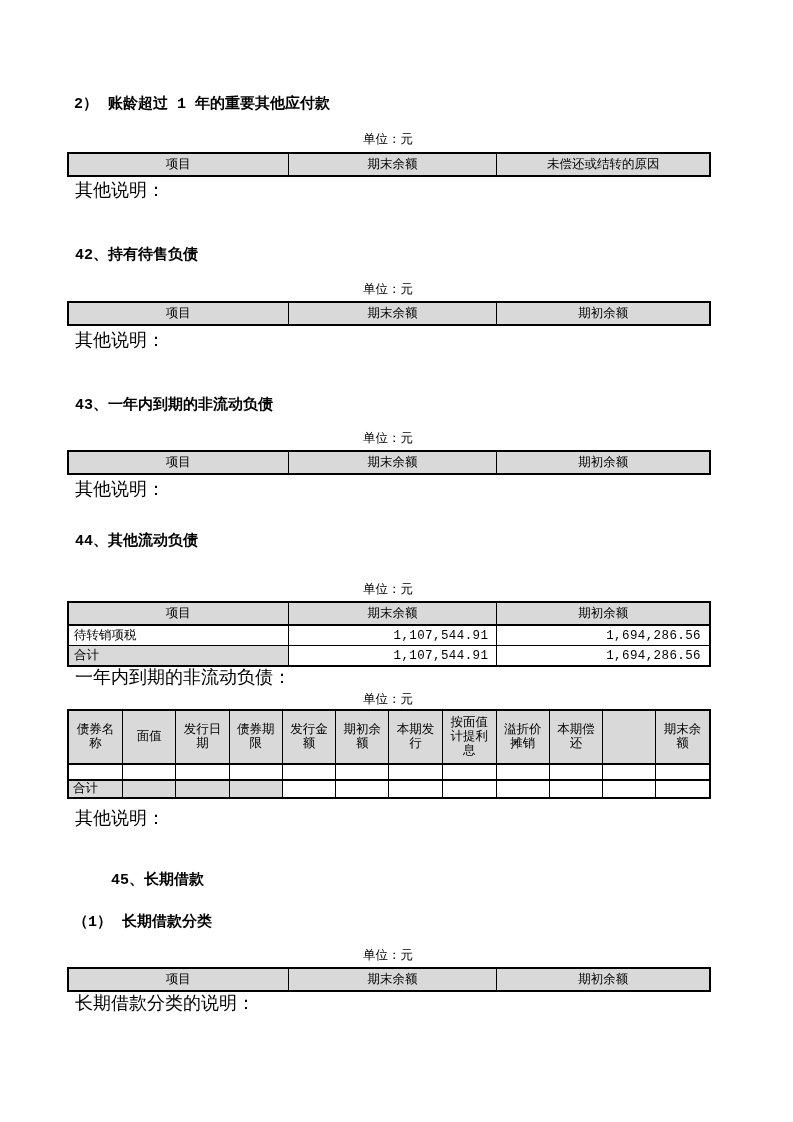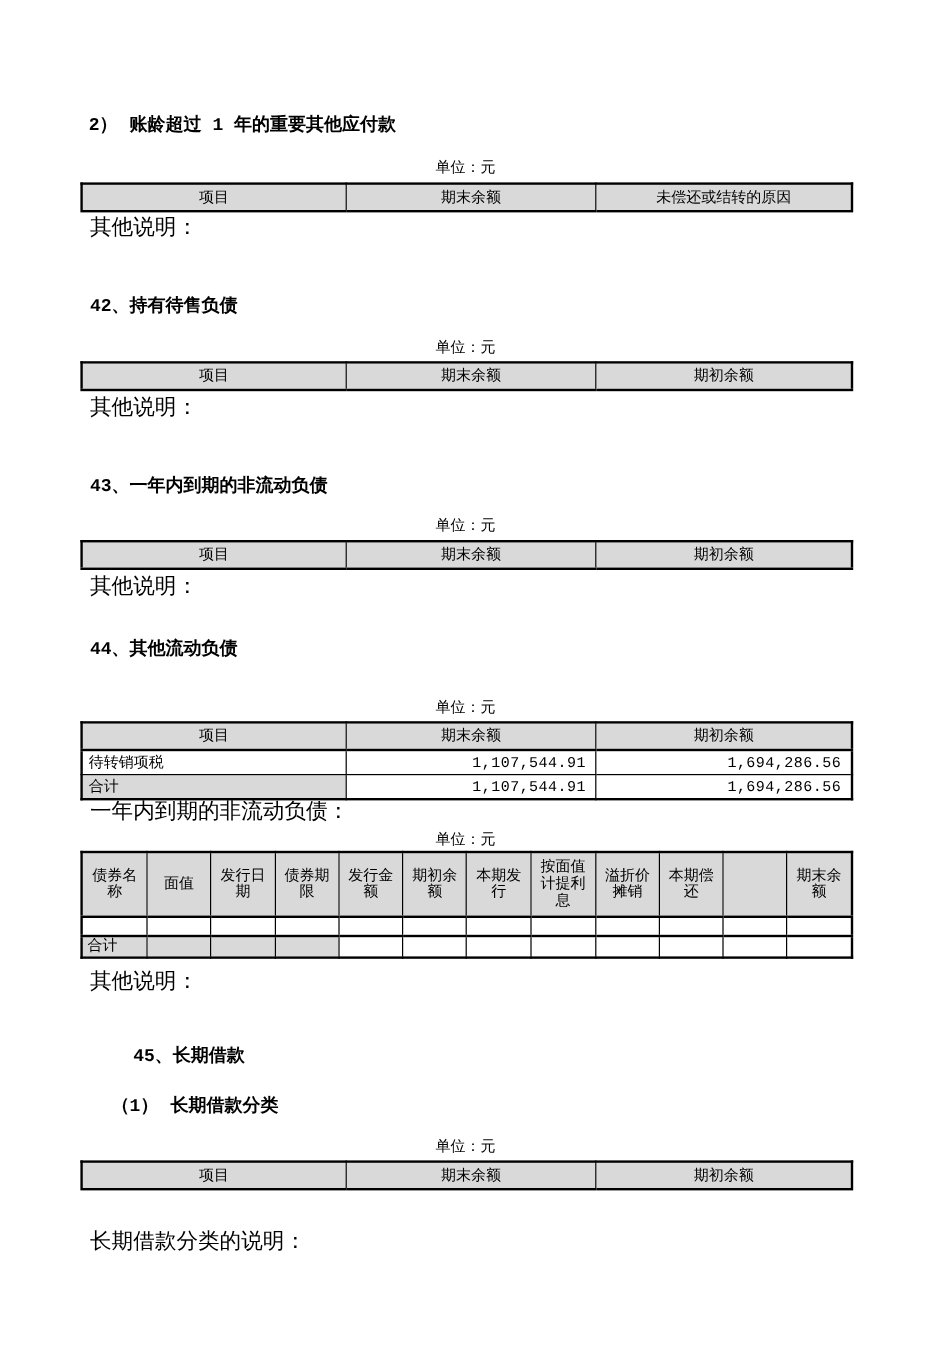--- a/index.html
+++ b/index.html
@@ -200,34 +200,34 @@
           <td></td>
           <td></td>
         </tr>
       </tbody>
     </table>
   <div class="abs textline" style="left:75px; top:812px;">其他说明：</div>
 
   <div class="abs heading" style="left:75px; top:872px;margin-left:36px;">
     <span class="hnum">45、</span><span>长期借款</span>
   </div>
-  <div class="abs heading gap" style="left:73px; top:914px;margin-left:20px;">
+  <div class="abs heading gap" style="left:73px; top:914px;">
     <span class="hnum">（1）</span><span>长期借款分类</span>
   </div>
   <div class="abs unit" style="left:67px; top:949px;">单位：元</div>
   <table class="rpt cols3 abs" style="left:67px; top:967px;">
     <colgroup>
         <col style="width:34.3%">
         <col style="width:32.5%">
         <col style="width:33.2%">
       </colgroup>
   <thead>
         <tr>
           <th>项目</th>
           <th>期末余额</th>
           <th>期初余额</th>
         </tr>
       </thead>
       <tbody></tbody>
     </table>
-  <div class="abs textline" style="left:75px; top:997px;margin-top:32px;">长期借款分类的说明：</div>
+  <div class="abs textline" style="left:75px; top:997px;">长期借款分类的说明：</div>
 
 </div>
 
 </body></html>

